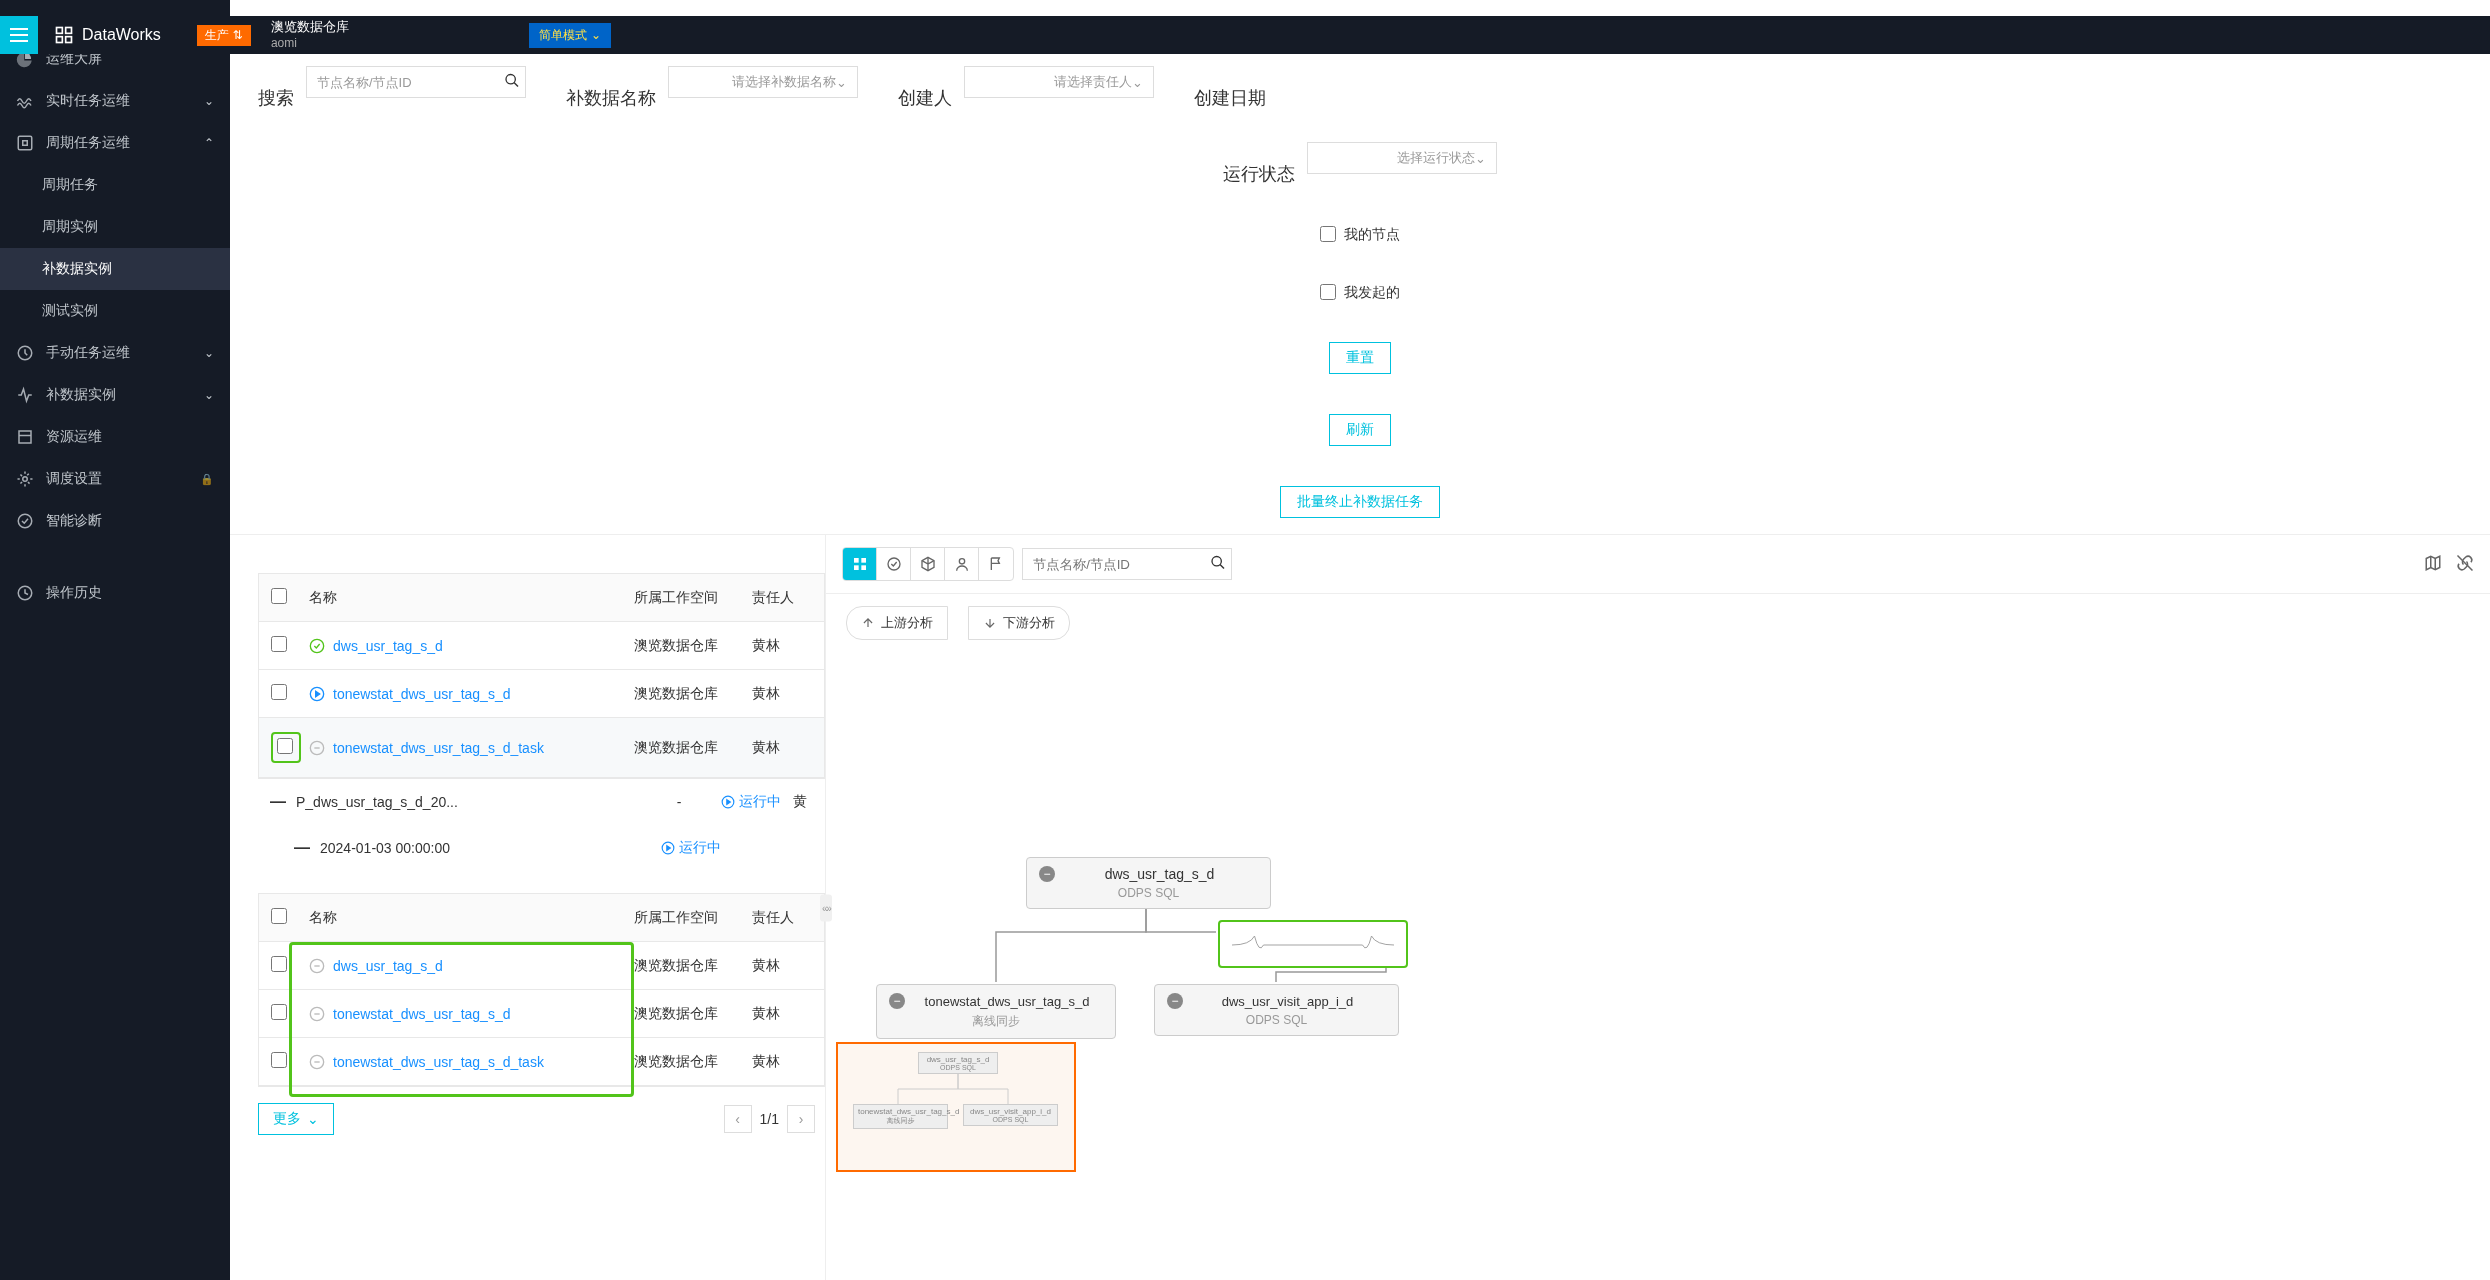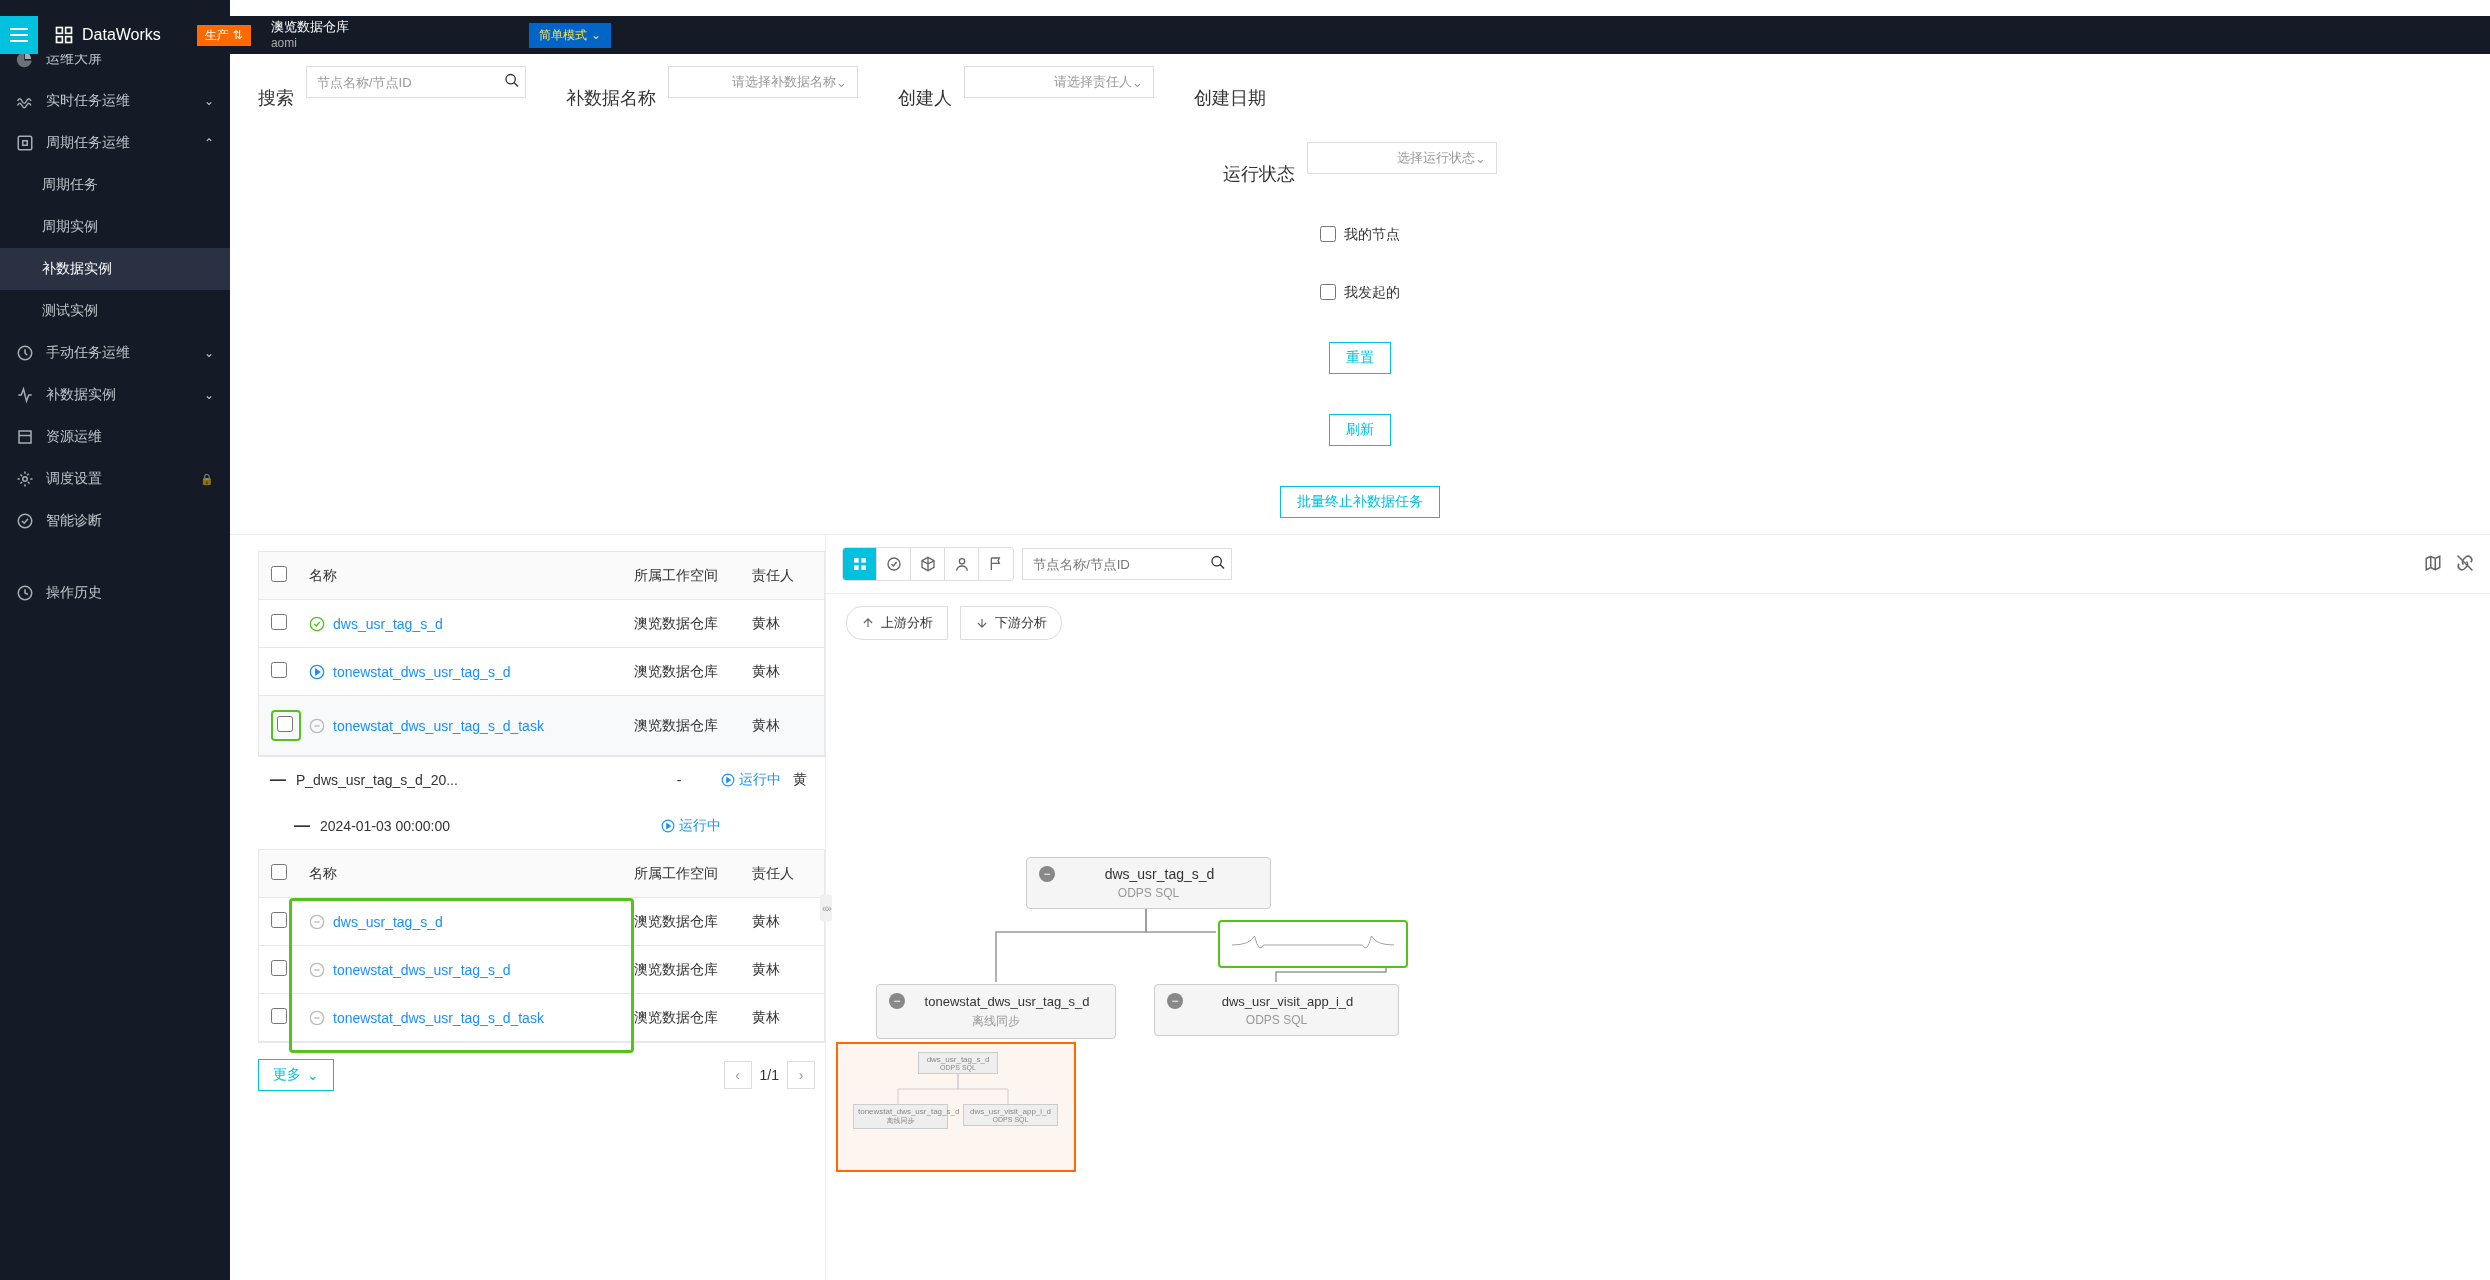--- a/index.html
+++ b/index.html
@@ -45,21 +45,21 @@
 .checkbox-group input { width: 16px; height: 16px; }
 .btn { height: 32px; padding: 0 16px; border: 1px solid #00c1de; background: #fff; color: #00c1de; cursor: pointer; font-size: 14px; }
 
 
 .content-split { flex: 1; display: flex; overflow: hidden; position: relative; }
 .left-panel { width: 595px; padding: 16px 0 16px 28px; overflow-y: auto; position: relative; }
 .right-panel { flex: 1; border-left: 1px solid #eee; display: flex; flex-direction: column; overflow: hidden; }
 .splitter { position: absolute; left: 590px; top: 50%; transform: translateY(-50%); z-index: 10; background: #f0f0f0; padding: 8px 2px; border-radius: 3px; color: #999; font-size: 10px; letter-spacing: -2px; }
 
 
-.data-table { width: 100%; border: 1px solid #e8e8e8; }
+.data-table { width: 100%; border: 1px solid #e8e8e8; margin-top: 22px; }
 .tbl-header, .tbl-row { display: flex; align-items: center; padding: 14px 12px; border-bottom: 1px solid #e8e8e8; gap: 8px; }
 .tbl-header { background: #fafafa; font-weight: 500; }
 .col-check { width: 30px; }
 .col-check input { width: 16px; height: 16px; }
 .col-name { flex: 1; display: flex; align-items: center; gap: 8px; min-width: 0; }
 .col-ws { width: 110px; }
 .col-owner { width: 60px; }
 .status-icon { width: 16px; height: 16px; flex-shrink: 0; }
 .node-link { color: #1890ff; cursor: pointer; white-space: nowrap; overflow: hidden; text-overflow: ellipsis; }
 .group-row { display: flex; align-items: center; padding: 14px 12px; gap: 12px; }
@@ -75,21 +75,21 @@
 .dag-toolbar { padding: 12px 16px; display: flex; align-items: center; gap: 8px; border-bottom: 1px solid #eee; }
 .tool-group { display: flex; border: 1px solid #ddd; border-radius: 4px; overflow: hidden; }
 .tool-btn { width: 34px; height: 32px; display: flex; align-items: center; justify-content: center; cursor: pointer; border-right: 1px solid #ddd; }
 .tool-btn:last-child { border-right: none; }
 .tool-btn.active { background: #00c1de; color: #fff; }
 .dag-search { flex: 1; position: relative; max-width: 210px; }
 .dag-search input { width: 100%; height: 32px; border: 1px solid #ddd; padding: 0 32px 0 10px; }
 .tool-icons-right { margin-left: auto; display: flex; gap: 14px; }
 .tool-icon-r { cursor: pointer; color: #666; }
 
-.analysis-btns { padding: 12px 20px; display: flex; gap: 12px; }
+.analysis-btns { padding: 12px 20px; display: flex; gap: 20px; }
 .analysis-btn { background: #fff; border: 1px solid #ddd; padding: 7px 14px; cursor: pointer; display: flex; align-items: center; gap: 6px; font-size: 13px; }
 .analysis-btn:first-child { border-radius: 16px 0 0 16px; }
 .analysis-btn:last-child { border-radius: 0 16px 16px 0; }
 
 
 .dag-canvas { flex: 1; position: relative; background: #fff; overflow: hidden; }
 .dag-node { position: absolute; background: #f5f5f5; border: 1px solid #ccc; border-radius: 4px; padding: 8px 12px; text-align: center; min-width: 220px; }
 .dag-node.selected { border: 2px solid #52c41a; background: #fff; }
 .dag-node-title { font-weight: 500; font-size: 14px; color: #333; display: flex; align-items: center; gap: 6px; justify-content: flex-start; }
 .dag-node-sub { font-size: 12px; color: #999; margin-top: 4px; }

